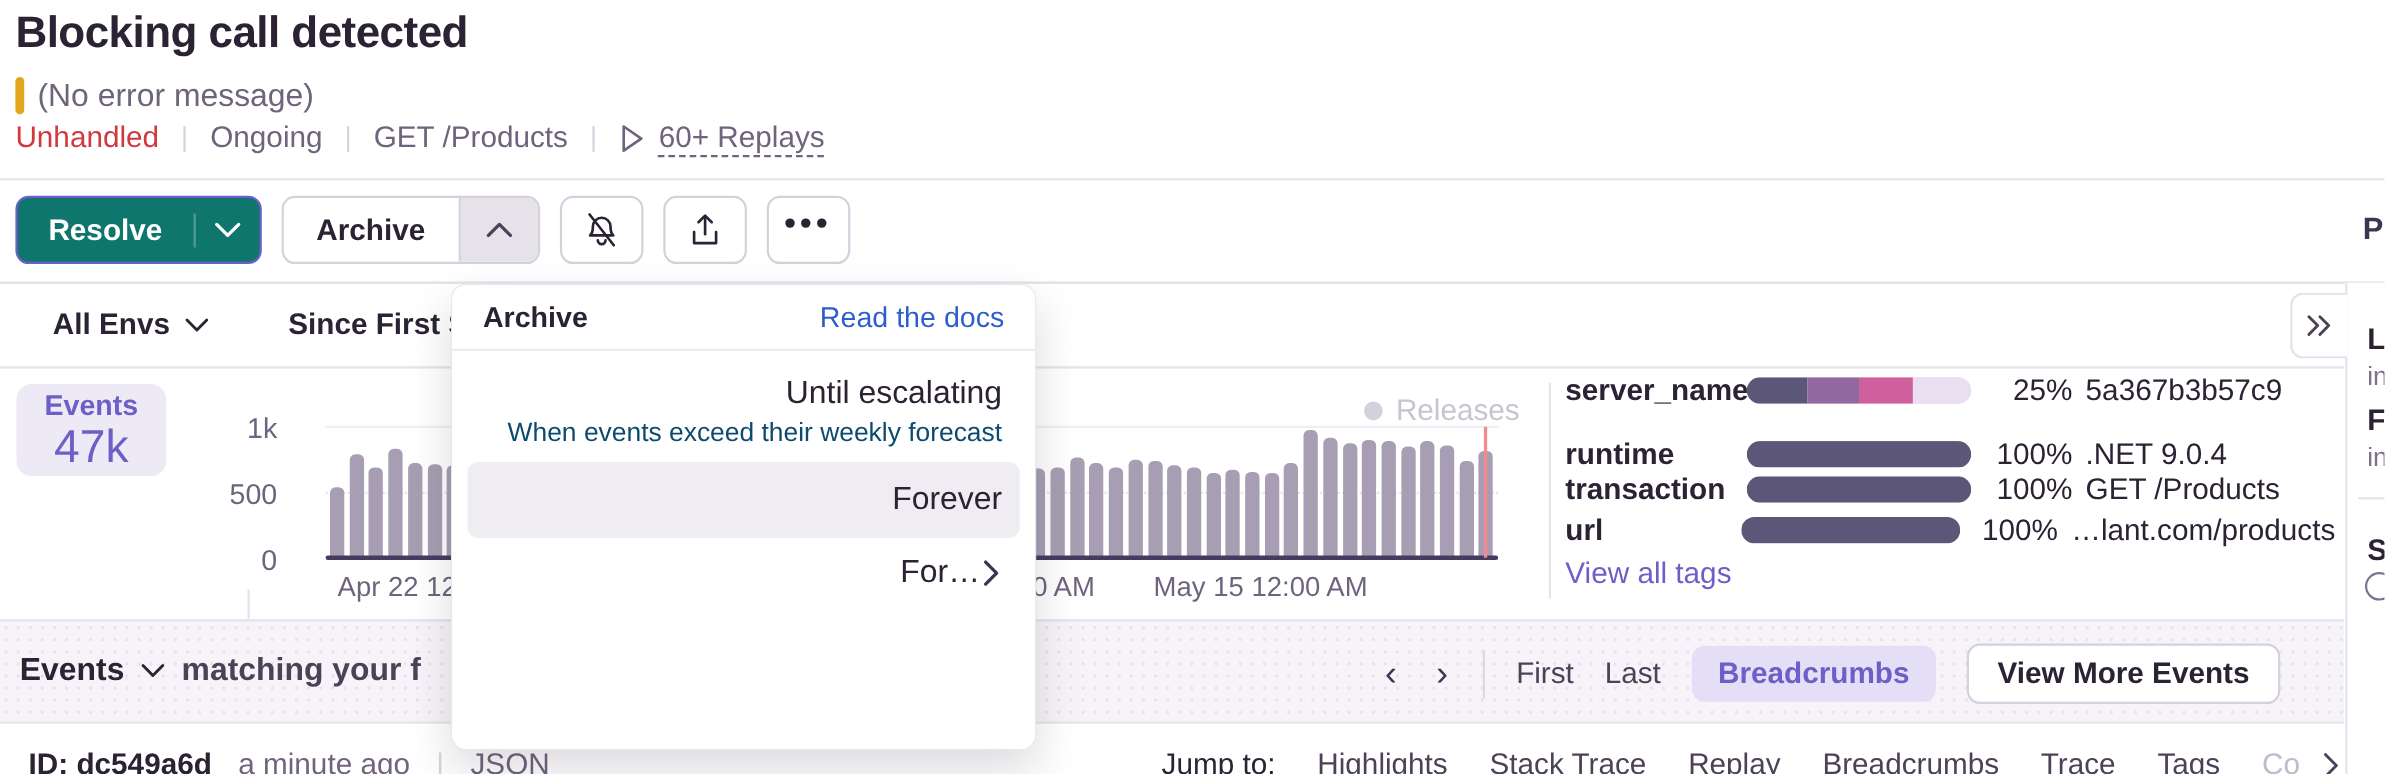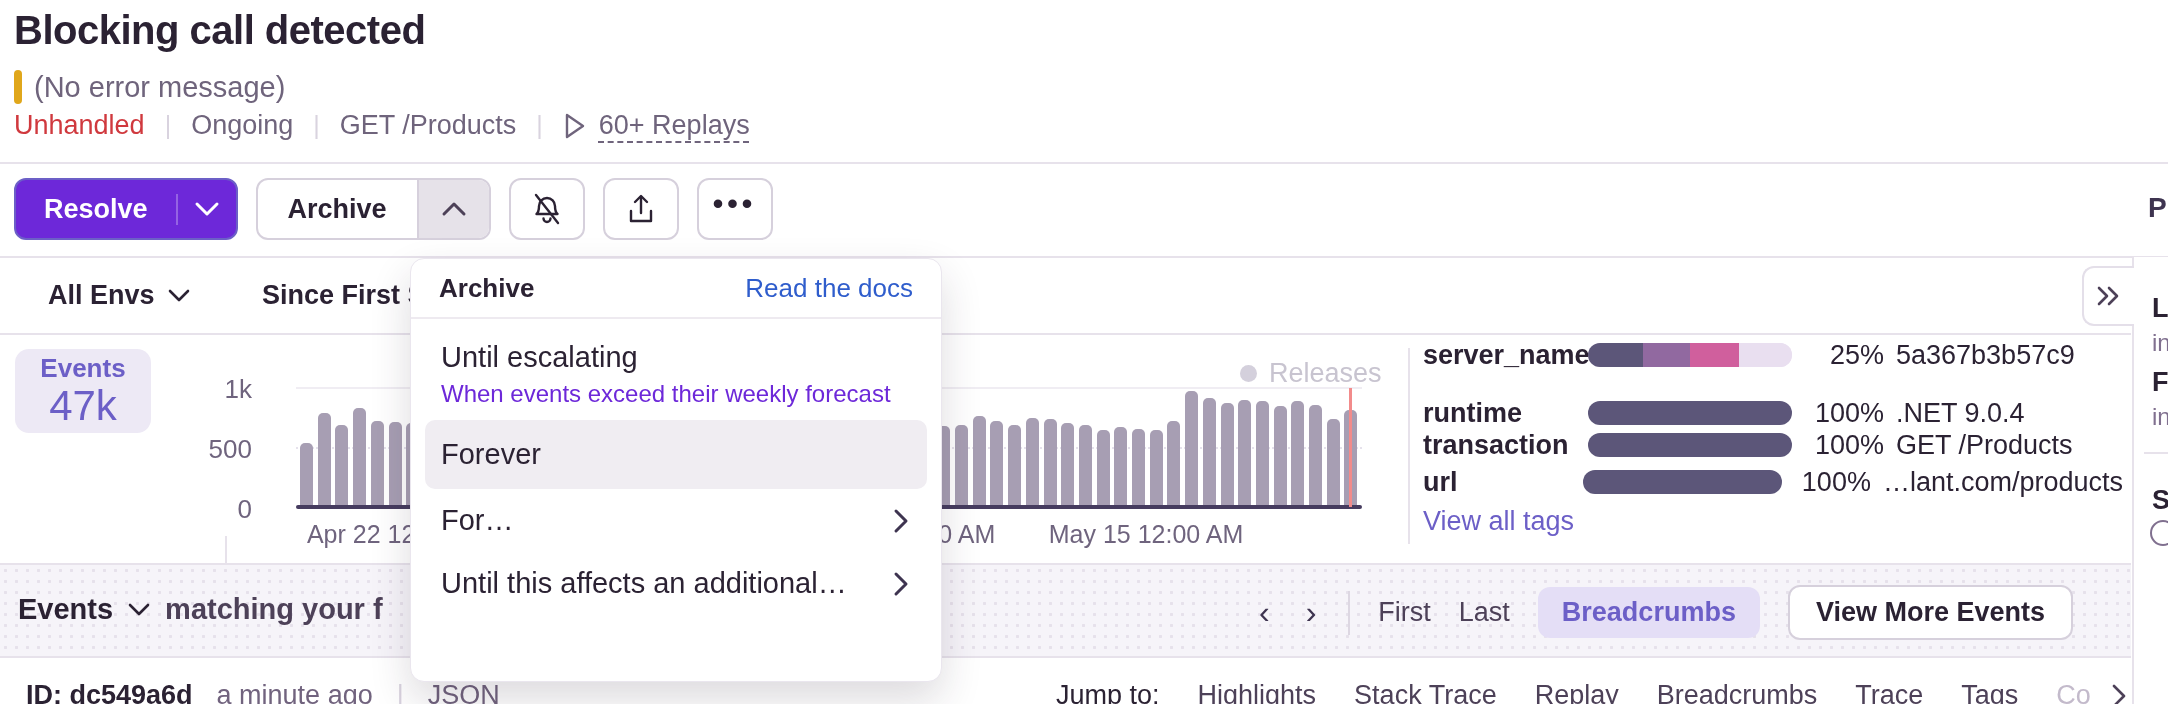--- a/index.html
+++ b/index.html
@@ -21,21 +21,21 @@
   .badge-sep { color:#D9D3DF; font-size:25px; }
   .unhandled { color:#D0393E; }
   .replays-link { display:flex; align-items:center; gap:12px; }
   .replays-text { text-decoration:underline; text-decoration-style:dashed; text-underline-offset:7px; text-decoration-thickness:1.5px; }
 
   
   .toolbar { top:178px; left:14px; display:flex; align-items:stretch; gap:18px; height:62px; }
   .btn { display:flex; align-items:center; justify-content:center; border-radius:12px; border:2px solid #D6D0DC; background:#fff; font-size:27px; font-weight:700; color:#2B2233; }
   .split { display:flex; align-items:stretch; padding:0; overflow:hidden; }
   .split > .seg { display:flex; align-items:center; justify-content:center; }
-  .btn-resolve { background:#6d28d9; border-color:#6C5FC7; color:#fff;align-items:center; }
+  .btn-resolve { background:#0f766e; border-color:#6C5FC7; color:#fff;align-items:center; }
   .btn-resolve .seg-main { padding:0 28px; border-right:2px solid rgba(255,255,255,.28); }
   .btn-resolve .seg-caret { width:58px; }
   .btn-archive .seg-main { padding:0 30px; border-right:2px solid #D6D0DC; }
   .btn-archive .seg-caret { width:70px; background:#E6E2E9; }
   .iconbtn { width:76px; }
   .dots { letter-spacing:4px; font-size:30px; font-weight:700; margin-top:-10px; }
 
   
   .filterbar { top:256px; left:0; width:2168px; height:77px; border-top:2px solid #E7E2EB; }
   .filter-item { position:absolute; top:22px; display:flex; align-items:center; gap:12px; font-size:27px; font-weight:700; color:#2B2233; }
@@ -96,24 +96,24 @@
   .jump-label { color:#2B2233; }
   .jump-faded { color:#C3BACB; }
 
   
   .dropdown { position:absolute; left:410px; top:258px; width:532px; height:424px; background:#fff;
     border:1px solid #EAE6EE; border-radius:14px; box-shadow:0 18px 40px rgba(43,34,51,.16); z-index:60; }
   .dd-header { height:60px; display:flex; align-items:center; justify-content:space-between; padding:0 28px; border-bottom:2px solid #EEEAF0; }
   .dd-title { font-size:26px; font-weight:700; color:#2B2233; }
   .dd-docs { font-size:26px; color:#2F5DCC; }
   .dd-body { padding:10px 14px; }
-  .dd-item { border-radius:10px; padding:12px 16px; display:flex; align-items:center; justify-content:space-between; }
+  .dd-item { border-radius:10px; padding:12px 16px; display:flex; align-items:center; justify-content:space-between;text-align:right; }
   .dd-item .labelwrap { flex:1; }
   .dd-label { font-size:29px; color:#2B2233; }
-  .dd-sub { font-size:24px; color:#6d28d9; margin-top:6px; }
+  .dd-sub { font-size:24px; color:#0c4a6e; margin-top:6px; }
   .dd-item.highlight { background:#F0EDF2; padding-top:18px; padding-bottom:18px; }
   .dd-item.plain { padding-top:15px; padding-bottom:15px; }
 
   
   .collapse-tab { position:absolute; left:2082px; top:266px; width:52px; height:60px; background:#fff;
     border:2px solid #E4DFE9; border-right:none; border-radius:12px 0 0 12px; display:flex; align-items:center; justify-content:center; z-index:5; }
   .sidebar-sliver { position:absolute; left:2132px; top:257px; width:36px; height:447px; background:#fff; border-left:2px solid #E7E2EB; z-index:4; overflow:hidden; }
   .sb-frag { position:absolute; left:18px; white-space:nowrap; }
   .sb-bold { font-size:27px; font-weight:700; color:#2B2233; }
   .sb-gray { font-size:24px; color:#80708F; }
@@ -409,24 +409,16 @@
           </div>
         </div>
         <div class="dd-item plain">
           <div class="labelwrap">
             <div class="dd-label">For…</div>
           </div>
           <svg width="20" height="32" viewBox="0 0 20 32">
             <polyline points="5,6 15,16 5,26" fill="none" stroke="#3E3450" stroke-width="3" stroke-linecap="round" stroke-linejoin="round"></polyline>
           </svg>
         </div>
-        <div class="dd-item plain">
-          <div class="labelwrap">
-            <div class="dd-label">Until this affects an additional…</div>
-          </div>
-          <svg width="20" height="32" viewBox="0 0 20 32">
-            <polyline points="5,6 15,16 5,26" fill="none" stroke="#3E3450" stroke-width="3" stroke-linecap="round" stroke-linejoin="round"></polyline>
-          </svg>
-        </div>
       </div>
   </div>
 
 </div>
 
 </body></html>

